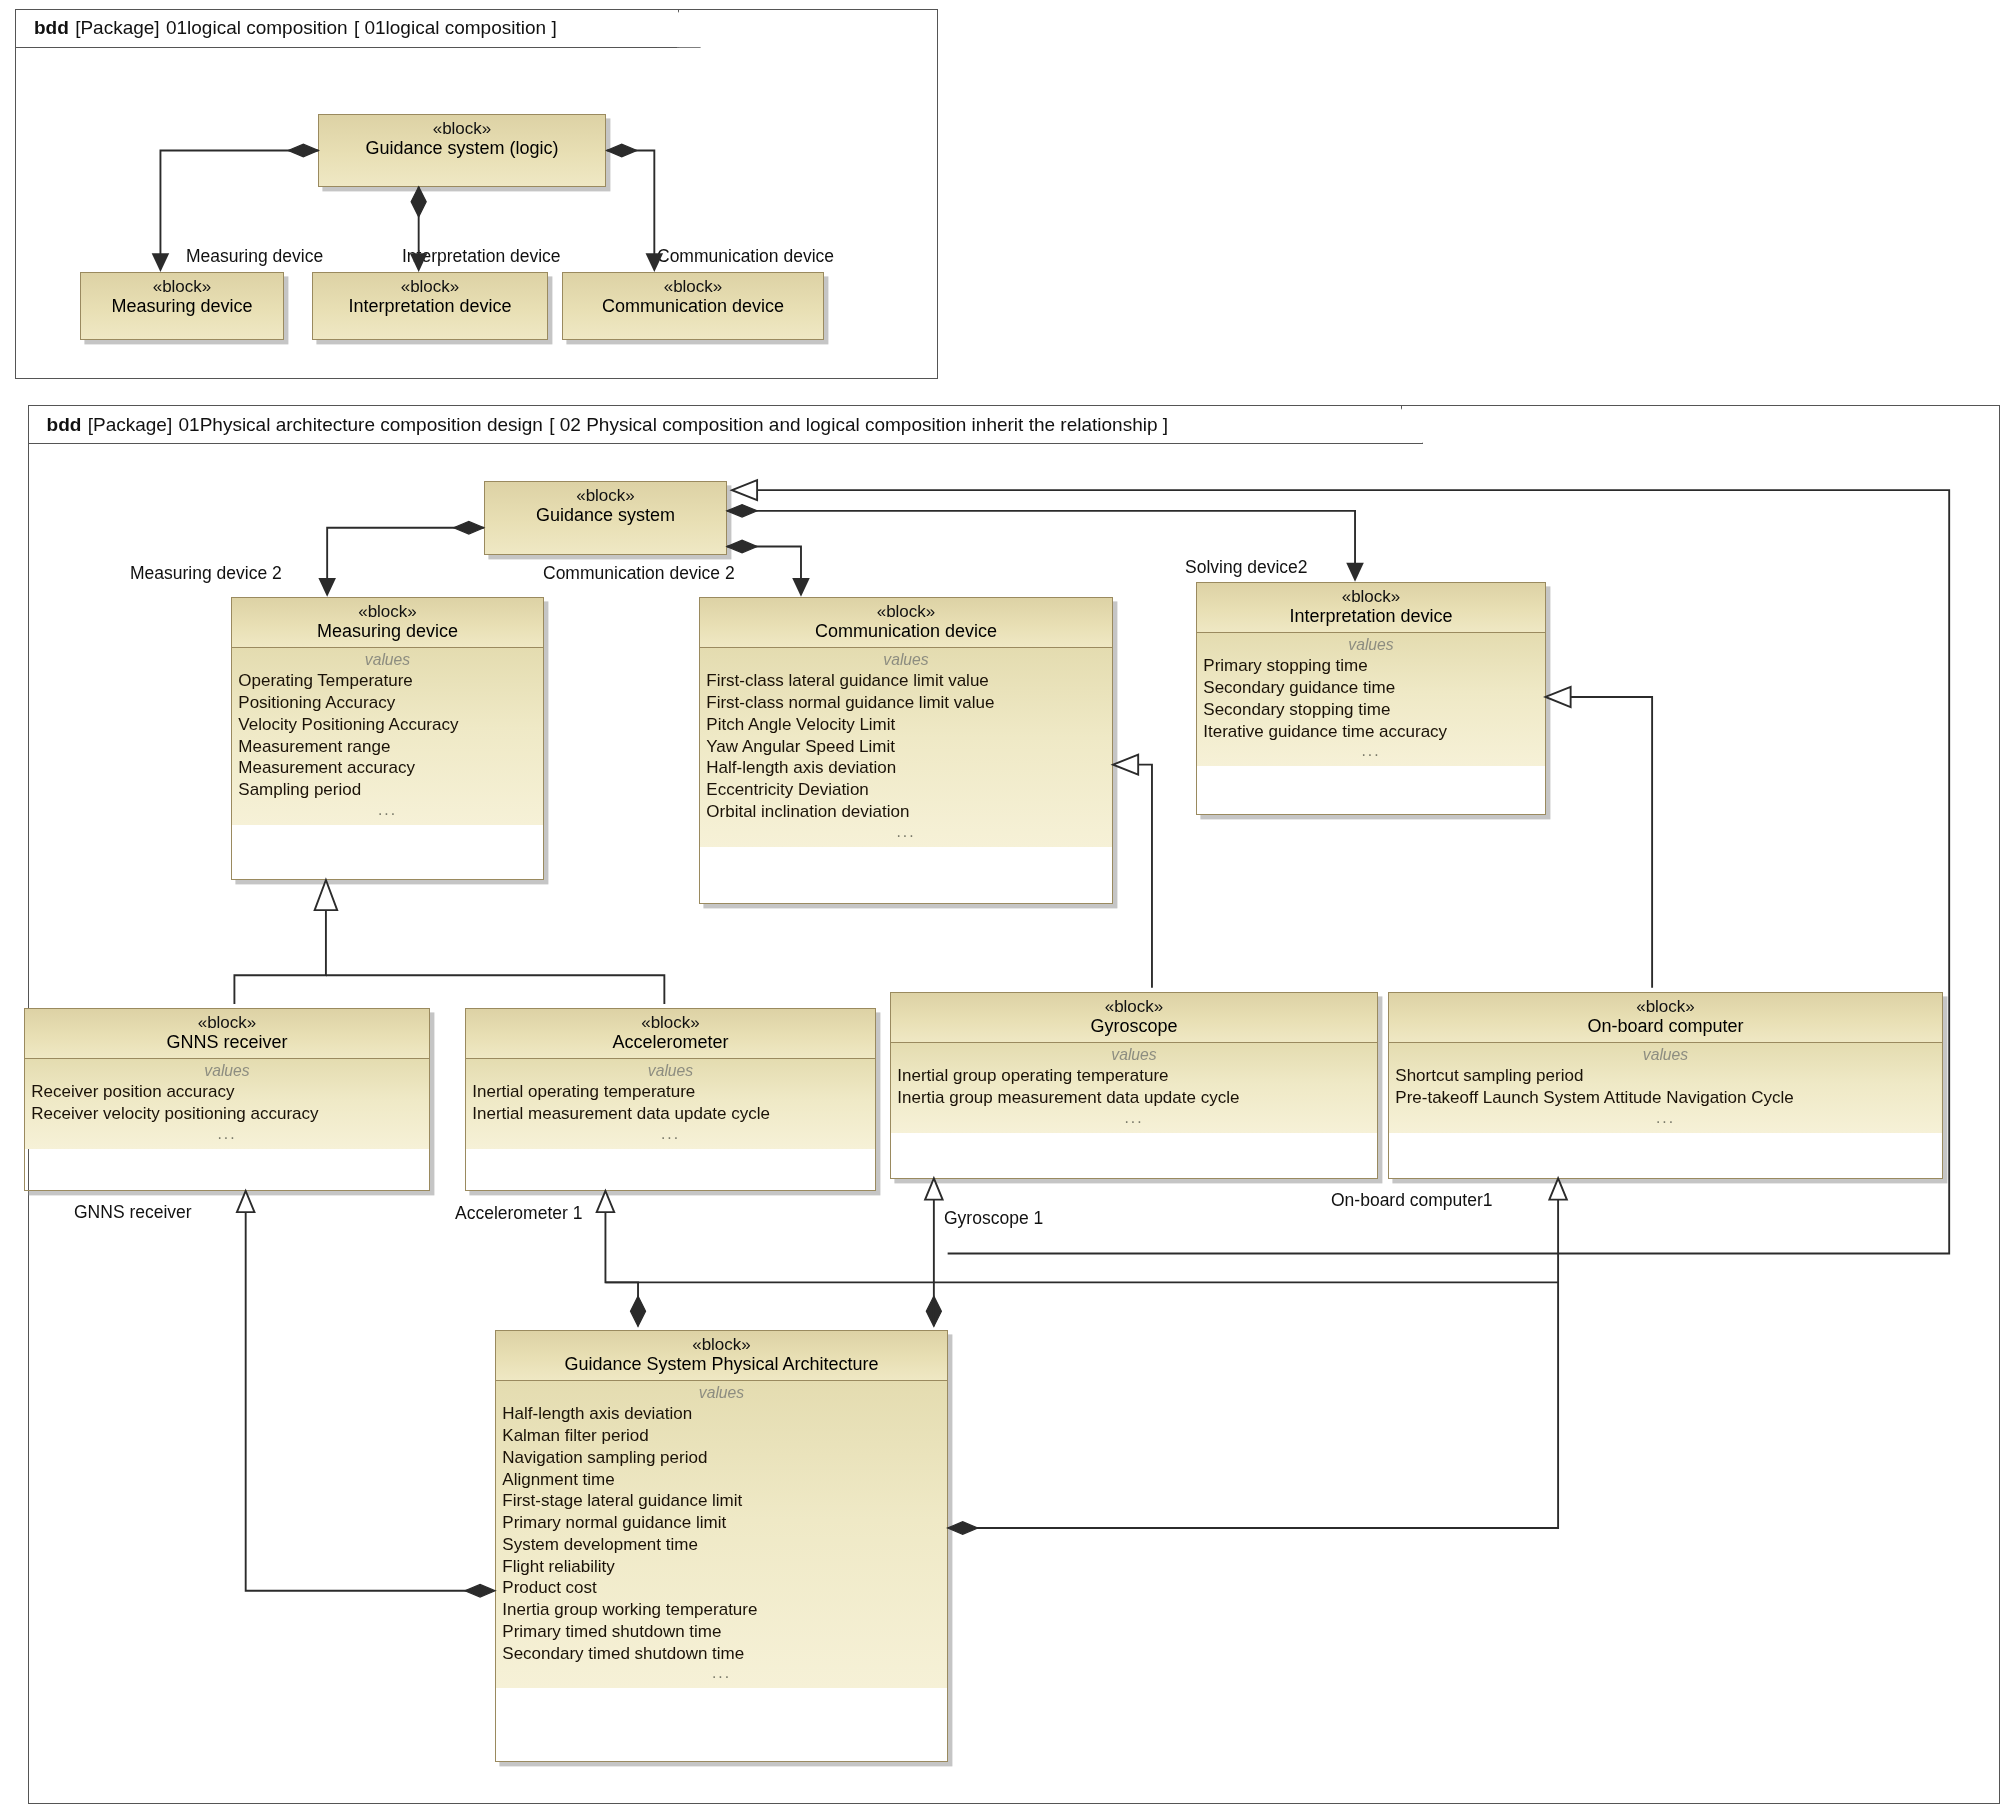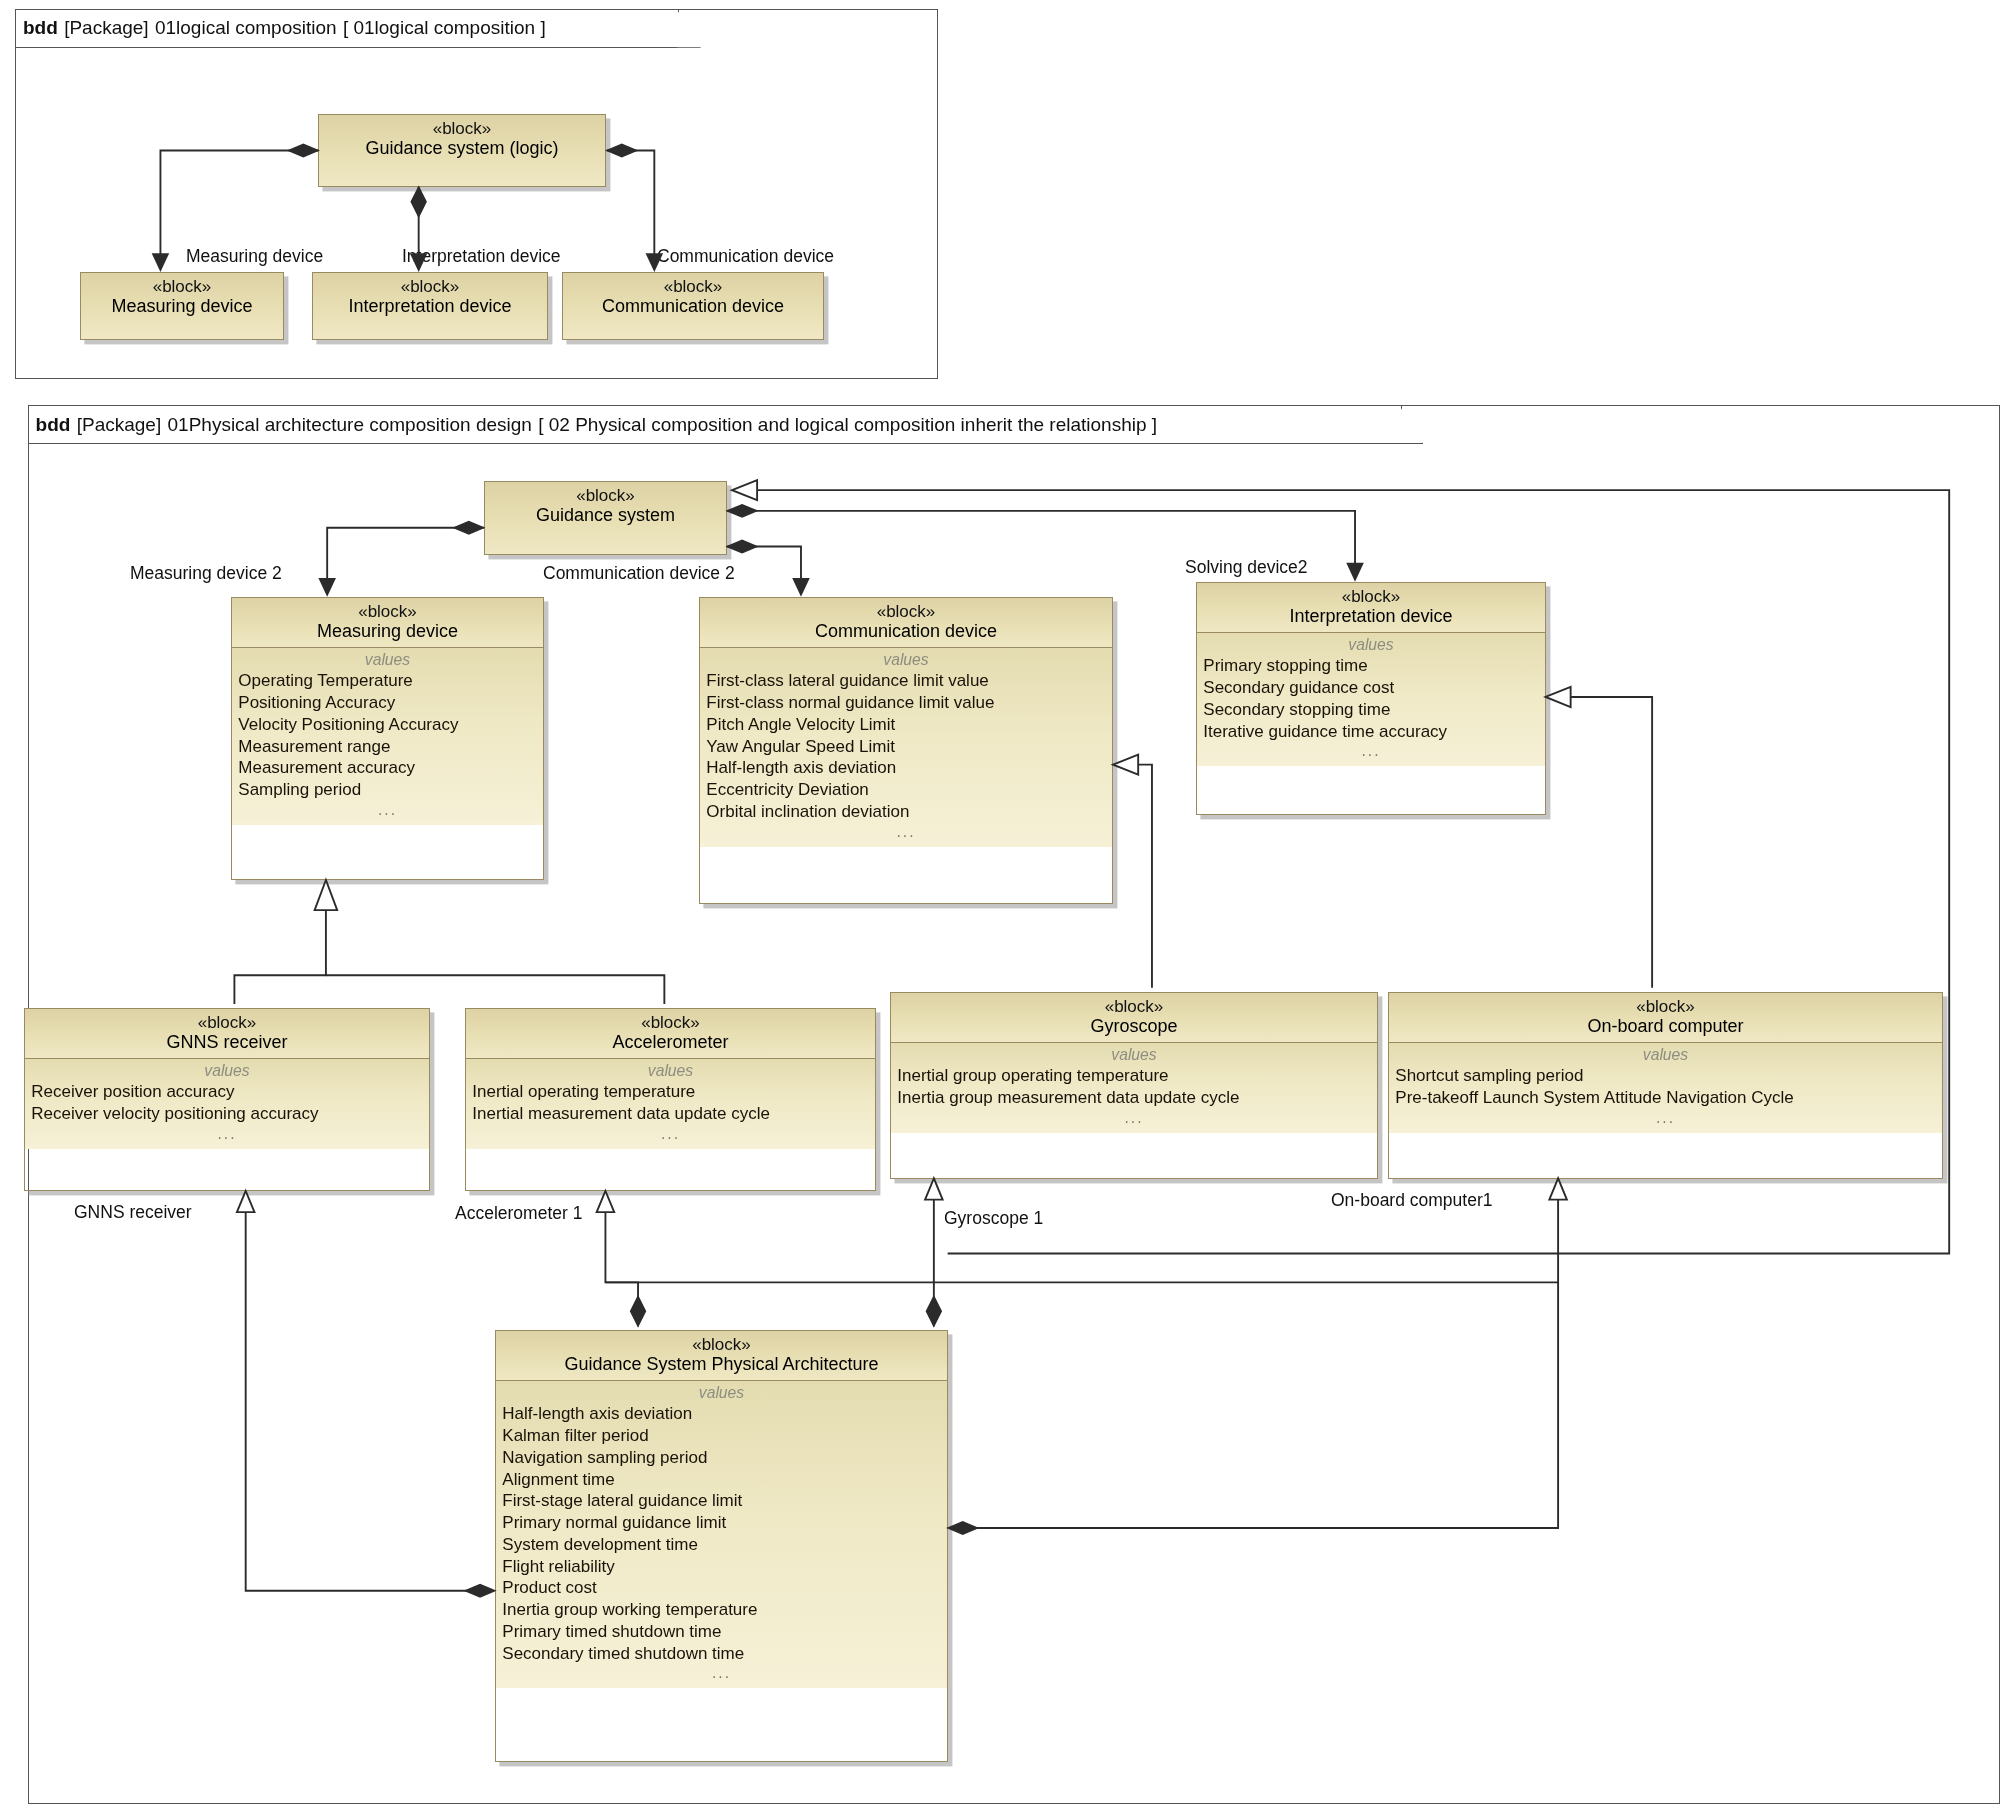--- a/index.html
+++ b/index.html
@@ -2,21 +2,21 @@
 <html style="font-size:10px"><head>
 <meta charset="utf-8">
 <style>
   html,body{margin:0;padding:0;background:#ffffff;}
   body{width:2015px;height:1817px;font-family:"Liberation Sans",sans-serif;position:relative;overflow:hidden;}
   #stage{position:absolute;left:0;top:0;width:2015px;height:1817px;}
 
   
   .pkg{position:absolute;border:1.9px solid #555;background:#fff;box-sizing:border-box;}
   .pkg-tab{position:absolute;border:1.9px solid #555;border-bottom:1.9px solid #555;background:#fff;
-           box-sizing:border-box;display:flex;align-items:center;padding-left:7px;
+           box-sizing:border-box;display:flex;align-items:center;padding-left:18px;
            font-size:19px;color:#111;white-space:nowrap;}
   .pkg-tab::after{content:"";position:absolute;right:-0.6px;top:0;width:0;height:0;}
   .pkg-tab .bdd{font-weight:bold;margin-right:6.3px;}
   .tabcorner{position:absolute;width:22.6px;height:100%;right:-22.6px;top:0;
              background:#fff;border-right:1.9px solid #555;
              clip-path:polygon(0 0,100% 100%,0 100%);border-bottom:1.9px solid #555;}
 
   
   .blk{position:absolute;box-sizing:border-box;border:1.3px solid #9a8a5f;
        box-shadow:4.4px 4.4px 0 0 rgba(150,150,150,0.55);}
@@ -145,21 +145,21 @@
 
   <div class="blk" style="left:1196px;top:582px;width:350px;height:233px;">
     <div class="hdr">
       <div class="stereo">«block»</div>
       <div class="bname">Interpretation device</div>
     </div>
     <div class="body">
       <div class="vlabel">values</div>
       <div>
           <div class="vitem">Primary stopping time</div>
-          <div class="vitem">Secondary guidance cost</div>
+          <div class="vitem">Secondary guidance time</div>
           <div class="vitem">Secondary stopping time</div>
           <div class="vitem">Iterative guidance time accuracy</div>
         </div>
       <div class="vdots">...</div>
     </div>
   </div>
 
   <div class="blk" style="left:24px;top:1008px;width:406px;height:183px;">
     <div class="hdr">
       <div class="stereo">«block»</div>

